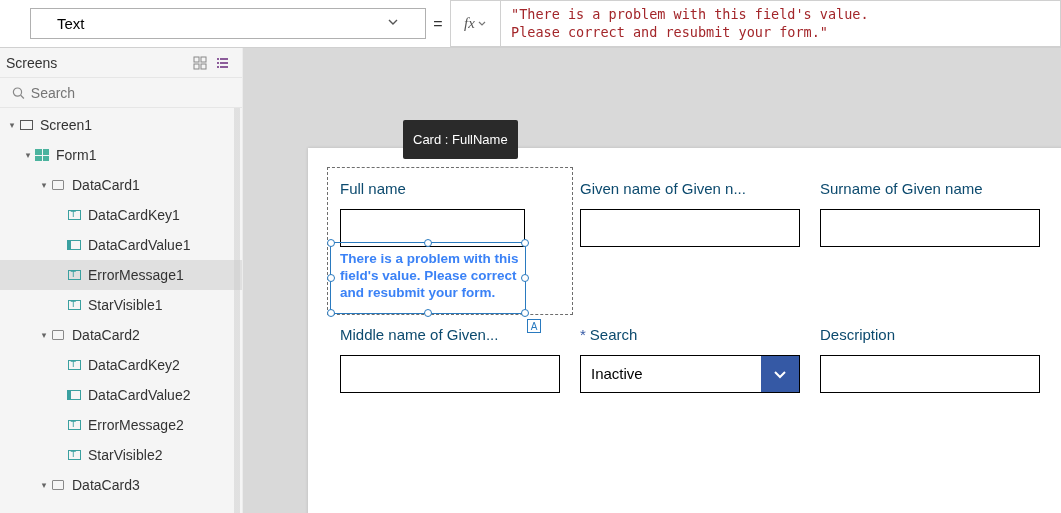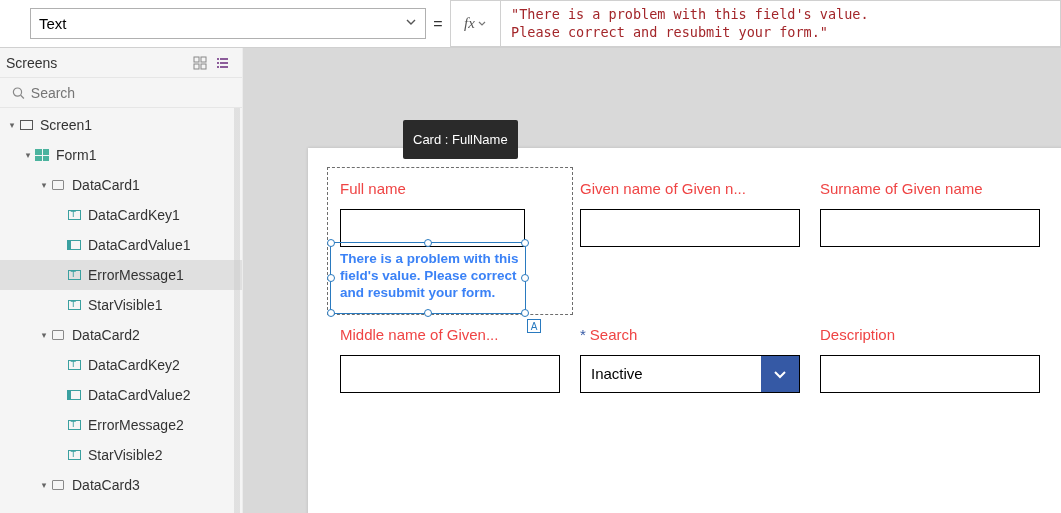--- a/index.html
+++ b/index.html
@@ -1,20 +1,20 @@
 <!DOCTYPE html>
 <html><head>
 <meta charset="utf-8">
 <style>
   * { box-sizing: border-box; margin: 0; padding: 0; font-family: "Segoe UI", sans-serif; }
   body { width: 1061px; height: 513px; overflow: hidden; background: #fff; font-size: 13px; }
 
   
   .formula-row { display: flex; align-items: stretch; height: 48px; border-bottom: 1px solid #d0d0d0; }
-  .prop-select { width: 396px; border: 1px solid #b0b0b0; margin: 8px 0 8px 30px; display: flex; align-items: center; padding: 0 8px; background: #fff; }
+  .prop-select { width: 396px; border: 1px solid #b0b0b0; margin: 8px 0 8px 30px; display: flex; align-items: center; padding: 0 26px; background: #fff; }
   .prop-select .label { flex: 1; font-size: 15px; }
   .equals { width: 24px; display: flex; align-items: center; justify-content: center; font-size: 16px; color: #333; }
   .fx-cell { width: 50px; border: 1px solid #d0d0d0; border-right: none; margin: 0; display: flex; align-items: center; justify-content: center; font-style: italic; color: #555; }
   .formula-input { flex: 1; border: 1px solid #d0d0d0; display: flex; align-items: center; padding: 4px 10px; font-family: "Consolas", monospace; color: #a3262a; font-size: 13.5px; line-height: 1.3; white-space: pre-line; }
 
   
   .main { display: flex; height: calc(513px - 48px); }
   .tree-panel { width: 243px; background: #f5f5f5; border-right: 1px solid #ececec; display: flex; flex-direction: column; position: relative; }
   .canvas { flex: 1; background: #d9d9d9; position: relative; overflow: hidden; }
 
@@ -36,21 +36,21 @@
   .tree-label { font-size: 14px; color: #333; }
 
   .scrollbar-stub { position: absolute; right: 0; top: 60px; bottom: 0; width: 10px; background: linear-gradient(#ccc,#ccc) center/6px 100% no-repeat; opacity:.5; }
 
   
   .form-surface { position: absolute; left: 65px; top: 100px; right: -50px; bottom: -50px; background: #fff; box-shadow: 0 0 3px rgba(0,0,0,.15); }
   .card-tooltip { position: absolute; left: 95px; top: -28px; background: #2a2a2a; color: #fff; font-size: 13px; padding: 12px 10px; border-radius: 2px; }
 
   .card-grid { display: grid; grid-template-columns: 220px 220px 220px; column-gap: 20px; row-gap: 24px; padding: 32px 32px; }
   .card { display: flex; flex-direction: column; position: relative; }
-  .card-label { color: #ef4444; font-size: 15px; margin-bottom: 12px; white-space: nowrap; overflow: hidden; text-overflow: ellipsis; }
+  .card-label { color: #0c4a6e; font-size: 15px; margin-bottom: 12px; white-space: nowrap; overflow: hidden; text-overflow: ellipsis; }
   .card-input { height: 38px; border: 1.5px solid #000; background: #fff; }
   .card-select { height: 38px; border: 1.5px solid #000; background: #fff; display:flex; align-items:center; }
   .card-select .val { flex:1; padding:0 10px; font-size:15px; }
   .card-select .dd { width:38px; height:100%; background:#3559a5; display:flex; align-items:center; justify-content:center; }
   .req-star { color:#3559a5; font-size:15px; margin-right:4px; }
   .label-row { display:flex; align-items:center;}
 
   .error-text { color: #3b82f6; font-size: 13.5px; font-weight: 600; line-height: 1.25; margin-top: 4px; }
 
   

